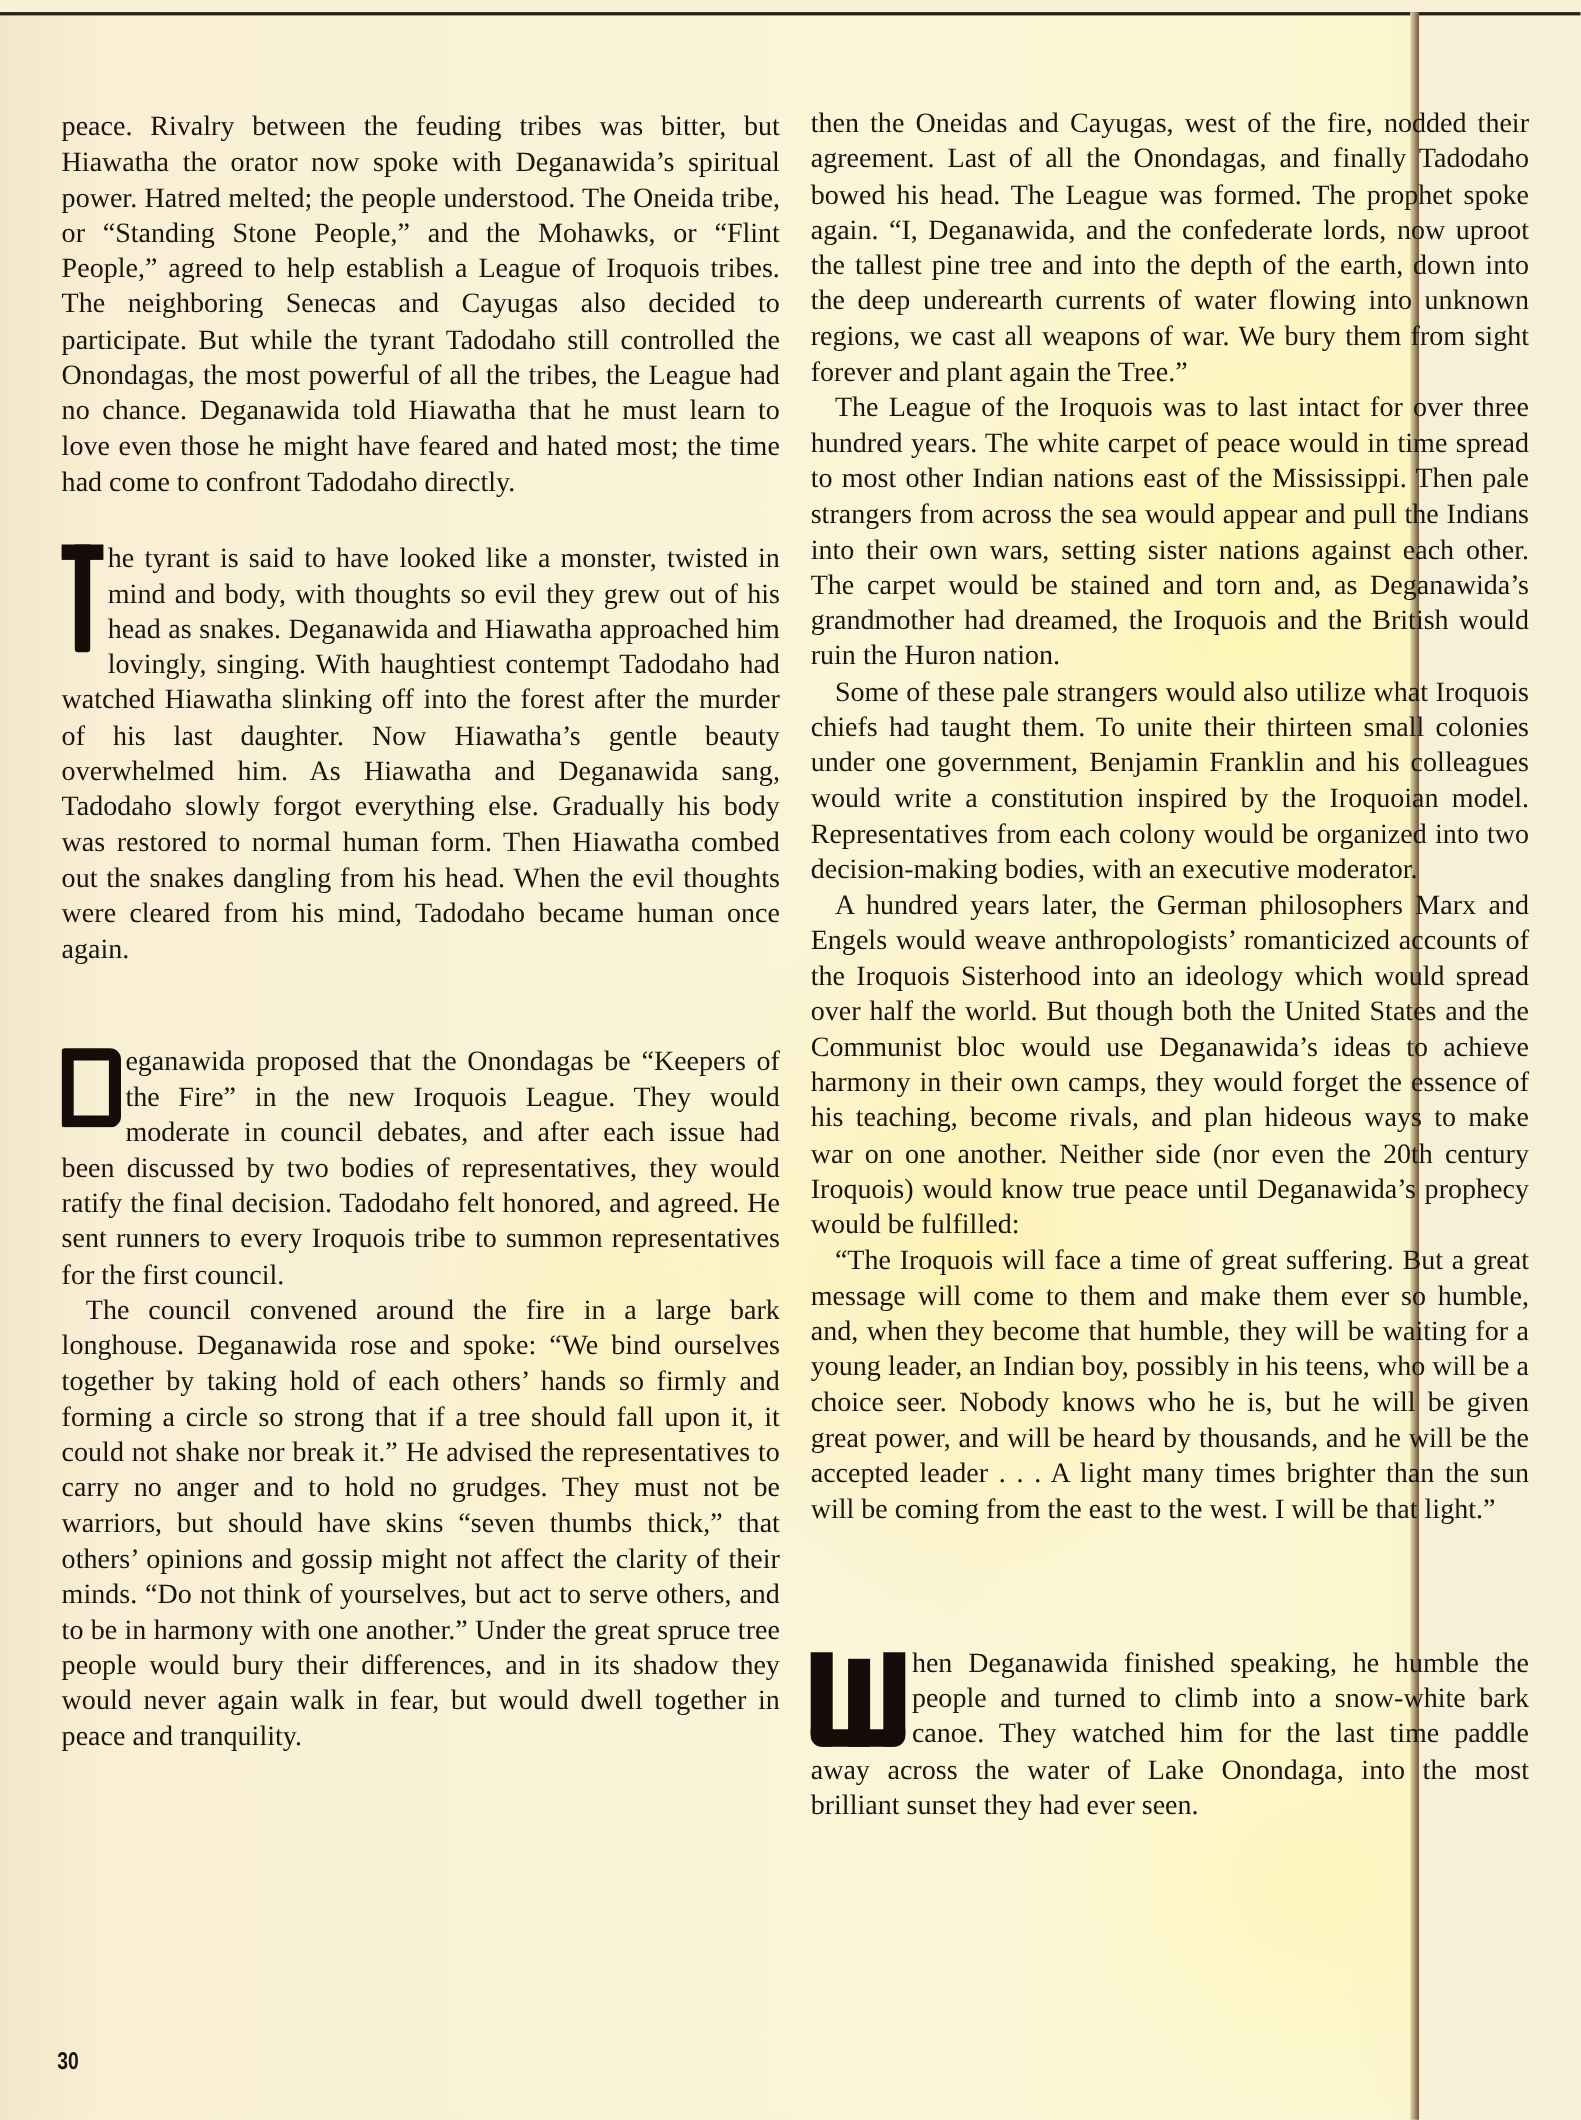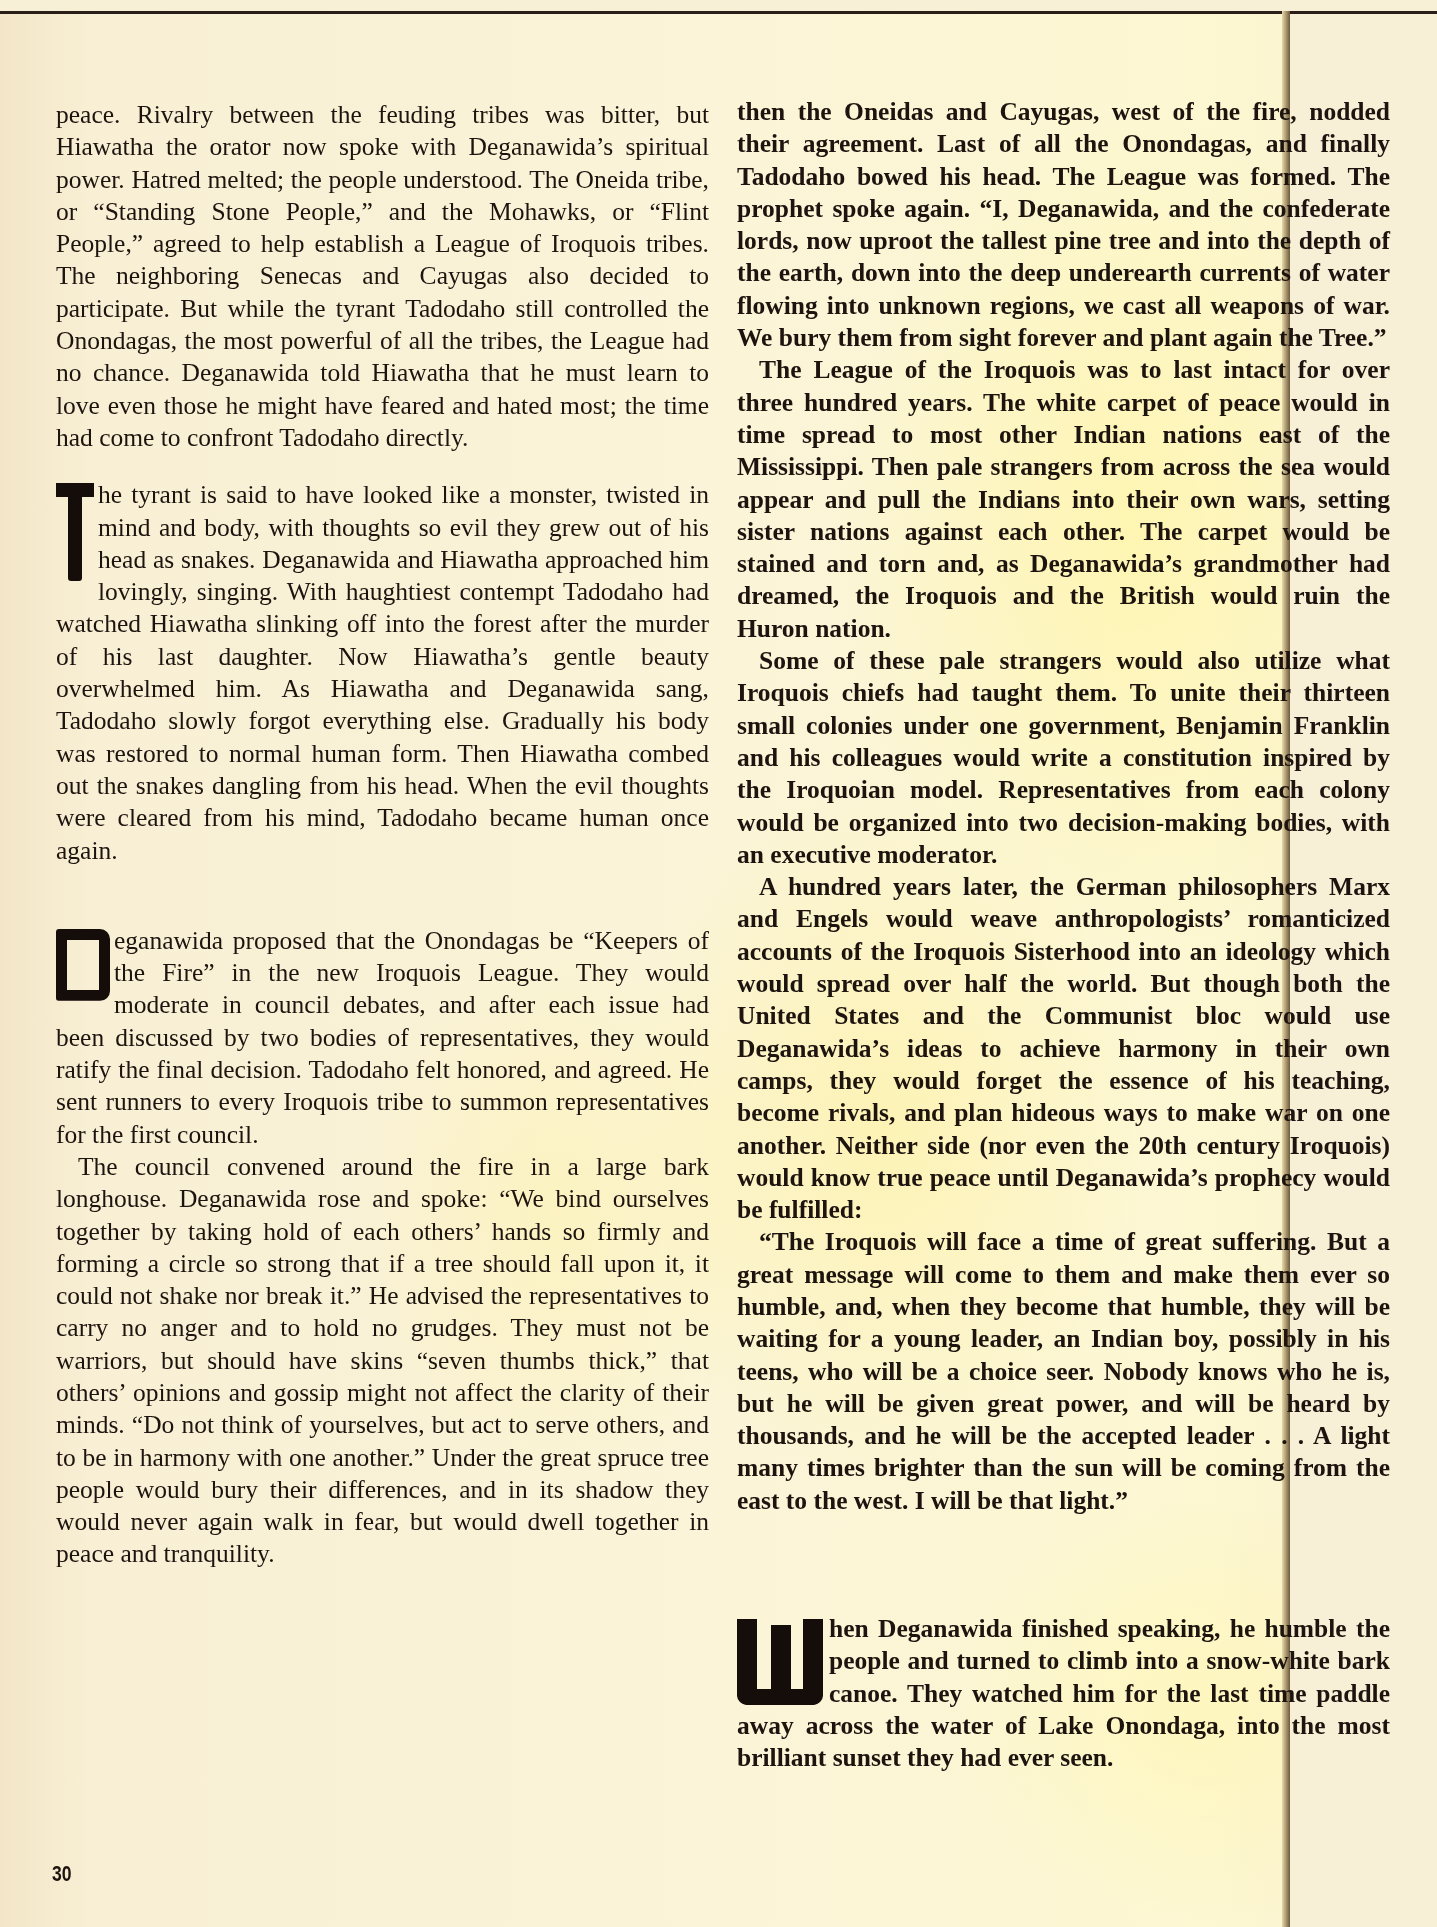--- a/index.html
+++ b/index.html
@@ -21,25 +21,25 @@
   .top-edge { position:absolute; left:0; top:0; width:1437px; height:3px; background:#2a1f18; }
   .right-edge {
     position:absolute; right:0; top:0; width:8px; height:1927px;
     background: linear-gradient(90deg, #e8d9a8, #6e5a3c);
   }
   .column {
     position:absolute; top:88px; width:653px;
     font-size:25.5px; line-height:32.3px; text-align:justify;
   }
   .col-left  { left:56px; }
-  .col-right { left:737px;font-weight:bold; }
+  .col-right { left:737px; }
   .col-right { top:85px; }
   p { margin:0; }
   .indent { text-indent:22px; }
-  .dropcap-para { position:relative; }
+  .dropcap-para { position:relative;margin-top:12px; }
   .gap-T { height:25px; }
   .gap-D { height:58px; }
   .gap-W { height:96px; }
   .page-number {
     position:absolute; left:52px; top:1850px; font-size:22px;
     font-family:"Liberation Sans", sans-serif; font-weight:bold; color:#1e140f;
     transform:scaleX(0.8); transform-origin:left;
   }
   
   .cap-box {

